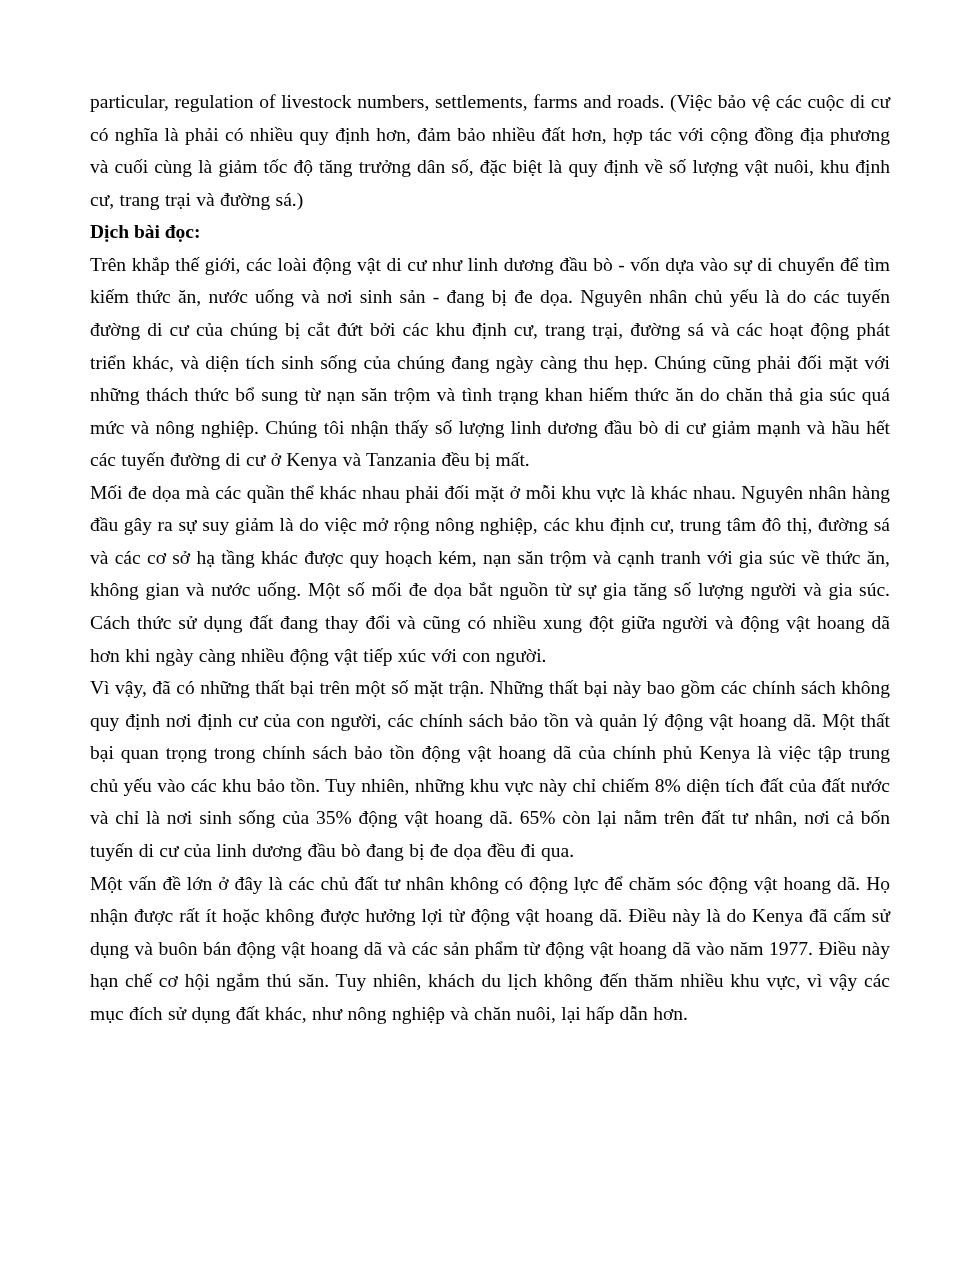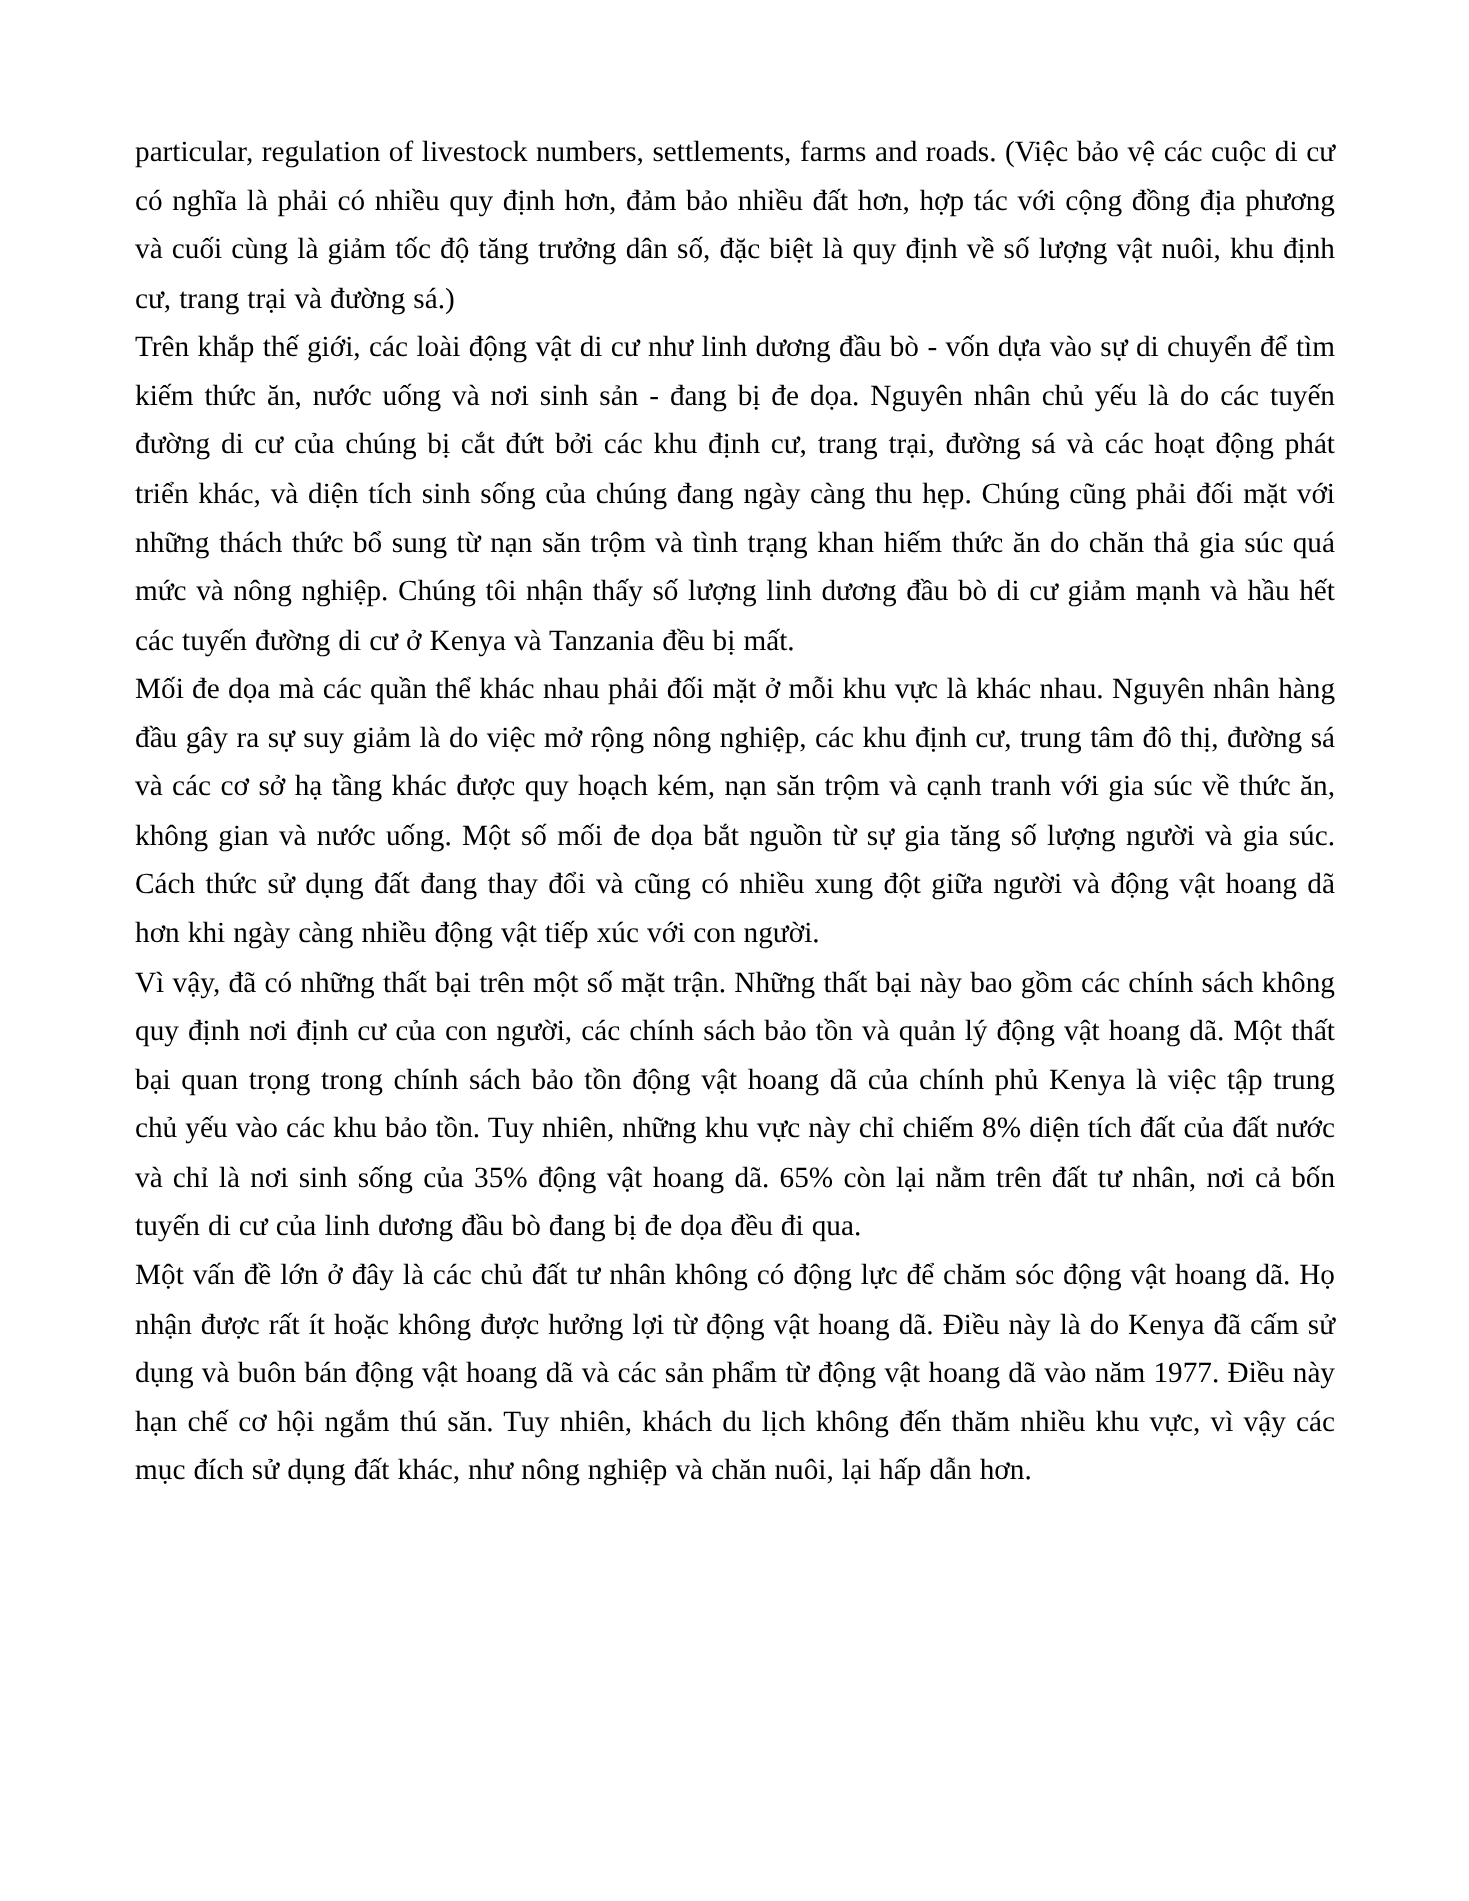--- a/index.html
+++ b/index.html
@@ -36,20 +36,21 @@
     text-align: left;
   }
 </style>
 </head>
 <body>
 
 <div class="page">
 
   <p class="body-para">particular, regulation of livestock numbers, settlements, farms and roads. (Việc bảo vệ các cuộc di cư có nghĩa là phải có nhiều quy định hơn, đảm bảo nhiều đất hơn, hợp tác với cộng đồng địa phương và cuối cùng là giảm tốc độ tăng trưởng dân số, đặc biệt là quy định về số lượng vật nuôi, khu định cư, trang trại và đường sá.)</p>
 
+  <p class="section-heading">Dịch bài đọc:</p>
 
   <p class="body-para">Trên khắp thế giới, các loài động vật di cư như linh dương đầu bò - vốn dựa vào sự di chuyển để tìm kiếm thức ăn, nước uống và nơi sinh sản - đang bị đe dọa. Nguyên nhân chủ yếu là do các tuyến đường di cư của chúng bị cắt đứt bởi các khu định cư, trang trại, đường sá và các hoạt động phát triển khác, và diện tích sinh sống của chúng đang ngày càng thu hẹp. Chúng cũng phải đối mặt với những thách thức bổ sung từ nạn săn trộm và tình trạng khan hiếm thức ăn do chăn thả gia súc quá mức và nông nghiệp. Chúng tôi nhận thấy số lượng linh dương đầu bò di cư giảm mạnh và hầu hết các tuyến đường di cư ở Kenya và Tanzania đều bị mất.</p>
 
   <p class="body-para">Mối đe dọa mà các quần thể khác nhau phải đối mặt ở mỗi khu vực là khác nhau. Nguyên nhân hàng đầu gây ra sự suy giảm là do việc mở rộng nông nghiệp, các khu định cư, trung tâm đô thị, đường sá và các cơ sở hạ tầng khác được quy hoạch kém, nạn săn trộm và cạnh tranh với gia súc về thức ăn, không gian và nước uống. Một số mối đe dọa bắt nguồn từ sự gia tăng số lượng người và gia súc. Cách thức sử dụng đất đang thay đổi và cũng có nhiều xung đột giữa người và động vật hoang dã hơn khi ngày càng nhiều động vật tiếp xúc với con người.</p>
 
   <p class="body-para">Vì vậy, đã có những thất bại trên một số mặt trận. Những thất bại này bao gồm các chính sách không quy định nơi định cư của con người, các chính sách bảo tồn và quản lý động vật hoang dã. Một thất bại quan trọng trong chính sách bảo tồn động vật hoang dã của chính phủ Kenya là việc tập trung chủ yếu vào các khu bảo tồn. Tuy nhiên, những khu vực này chỉ chiếm 8% diện tích đất của đất nước và chỉ là nơi sinh sống của 35% động vật hoang dã. 65% còn lại nằm trên đất tư nhân, nơi cả bốn tuyến di cư của linh dương đầu bò đang bị đe dọa đều đi qua.</p>
 
   <p class="body-para">Một vấn đề lớn ở đây là các chủ đất tư nhân không có động lực để chăm sóc động vật hoang dã. Họ nhận được rất ít hoặc không được hưởng lợi từ động vật hoang dã. Điều này là do Kenya đã cấm sử dụng và buôn bán động vật hoang dã và các sản phẩm từ động vật hoang dã vào năm 1977. Điều này hạn chế cơ hội ngắm thú săn. Tuy nhiên, khách du lịch không đến thăm nhiều khu vực, vì vậy các mục đích sử dụng đất khác, như nông nghiệp và chăn nuôi, lại hấp dẫn hơn.</p>
 
 </div>

